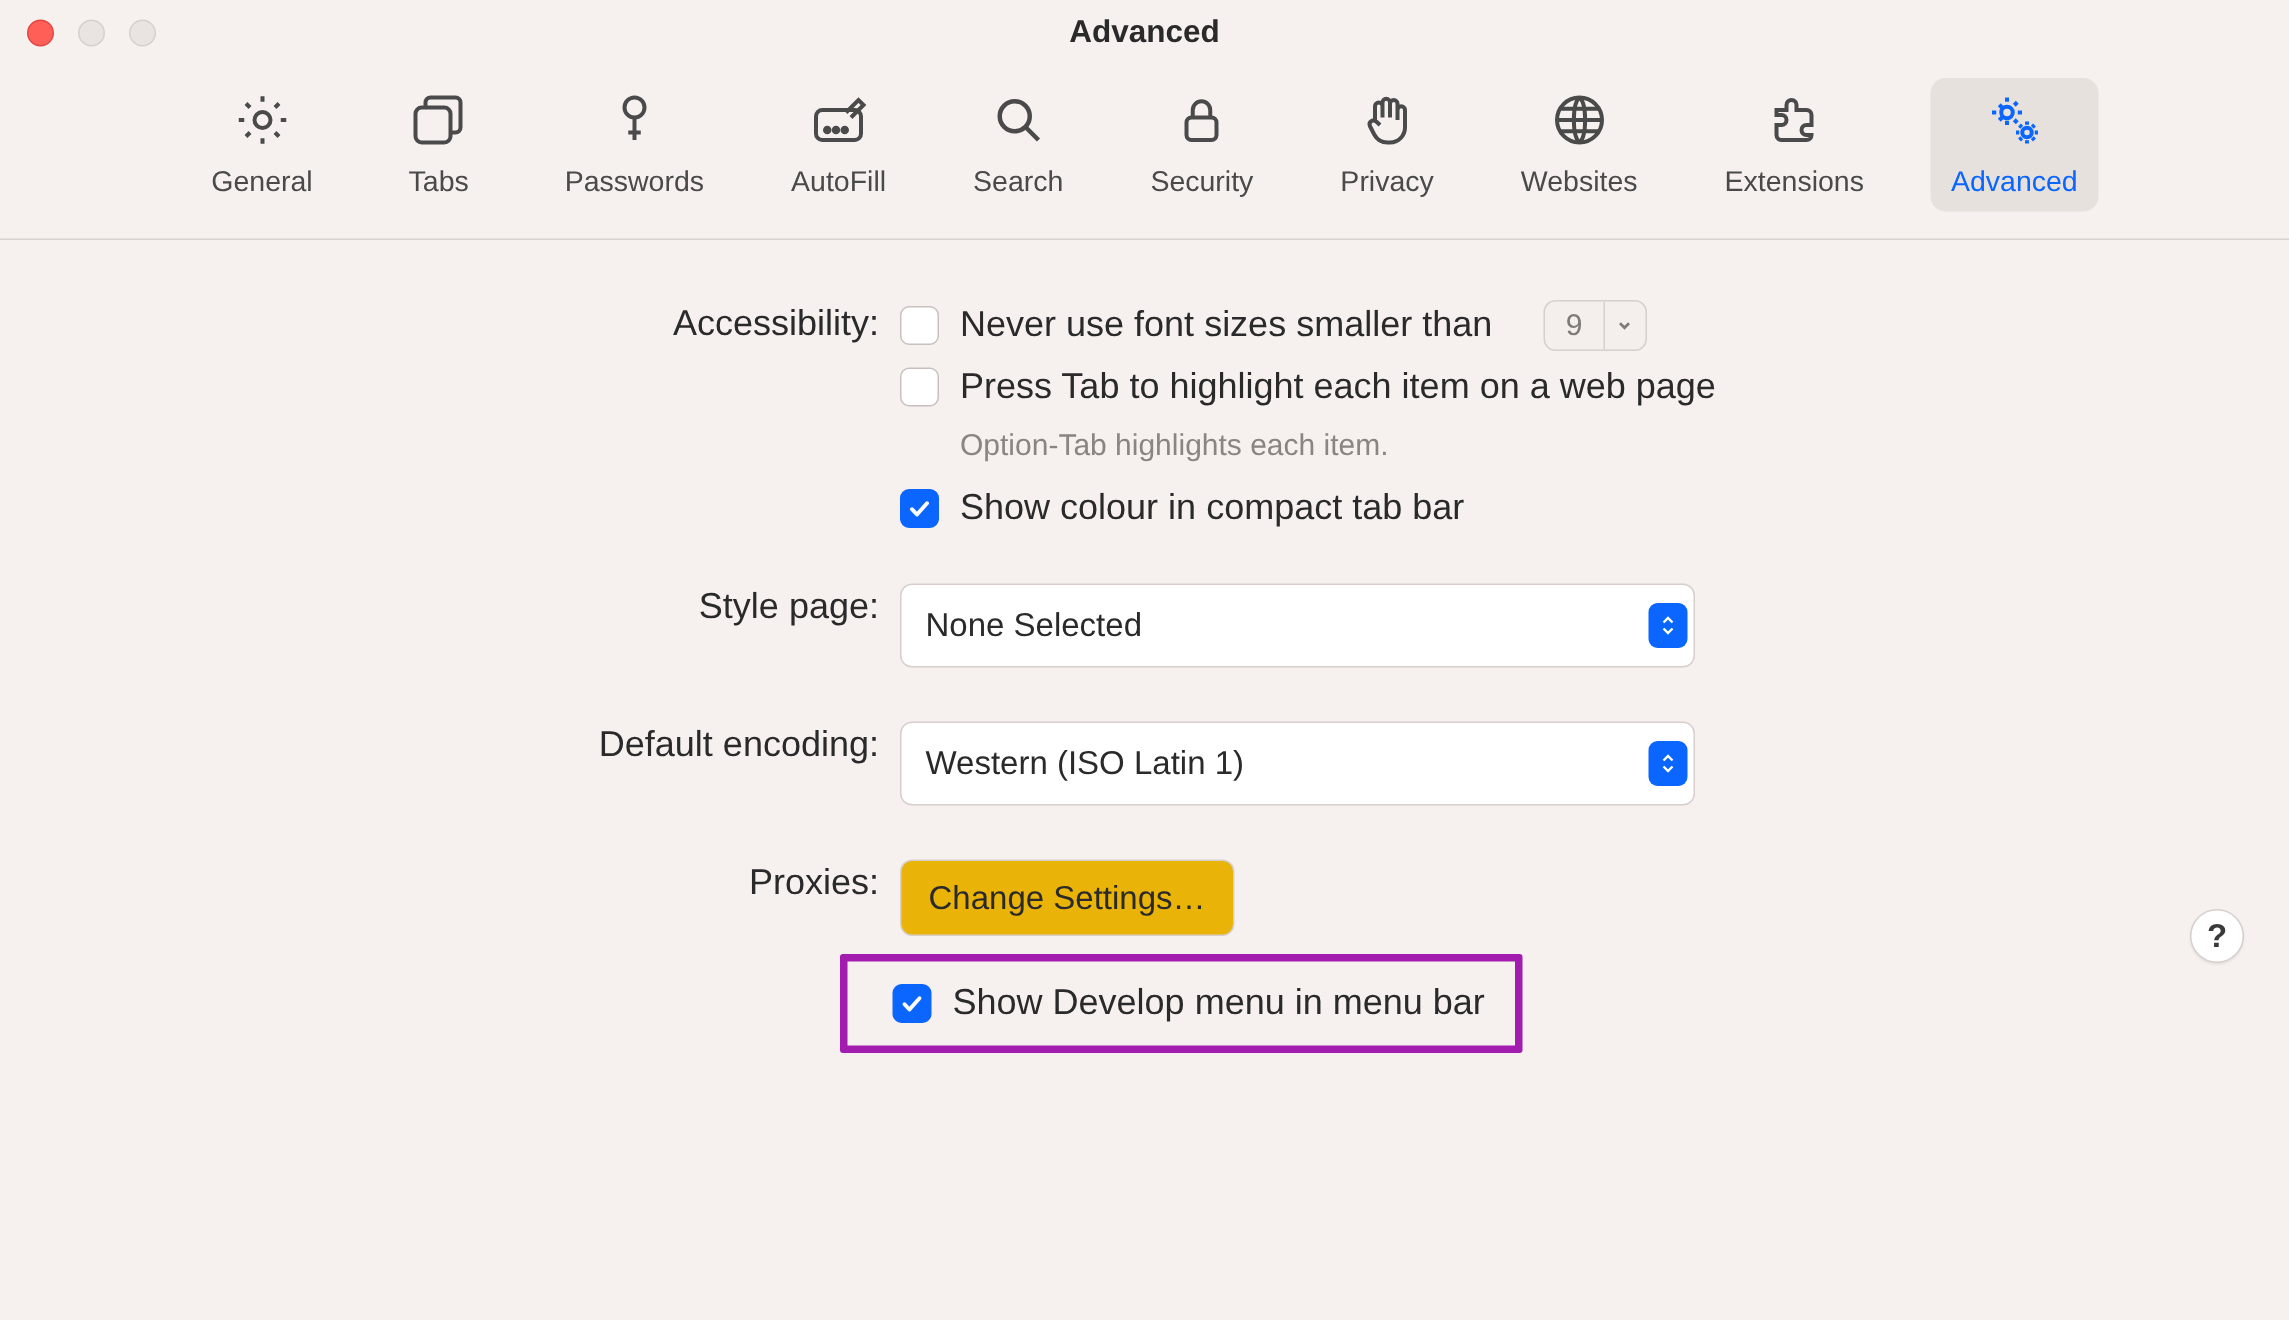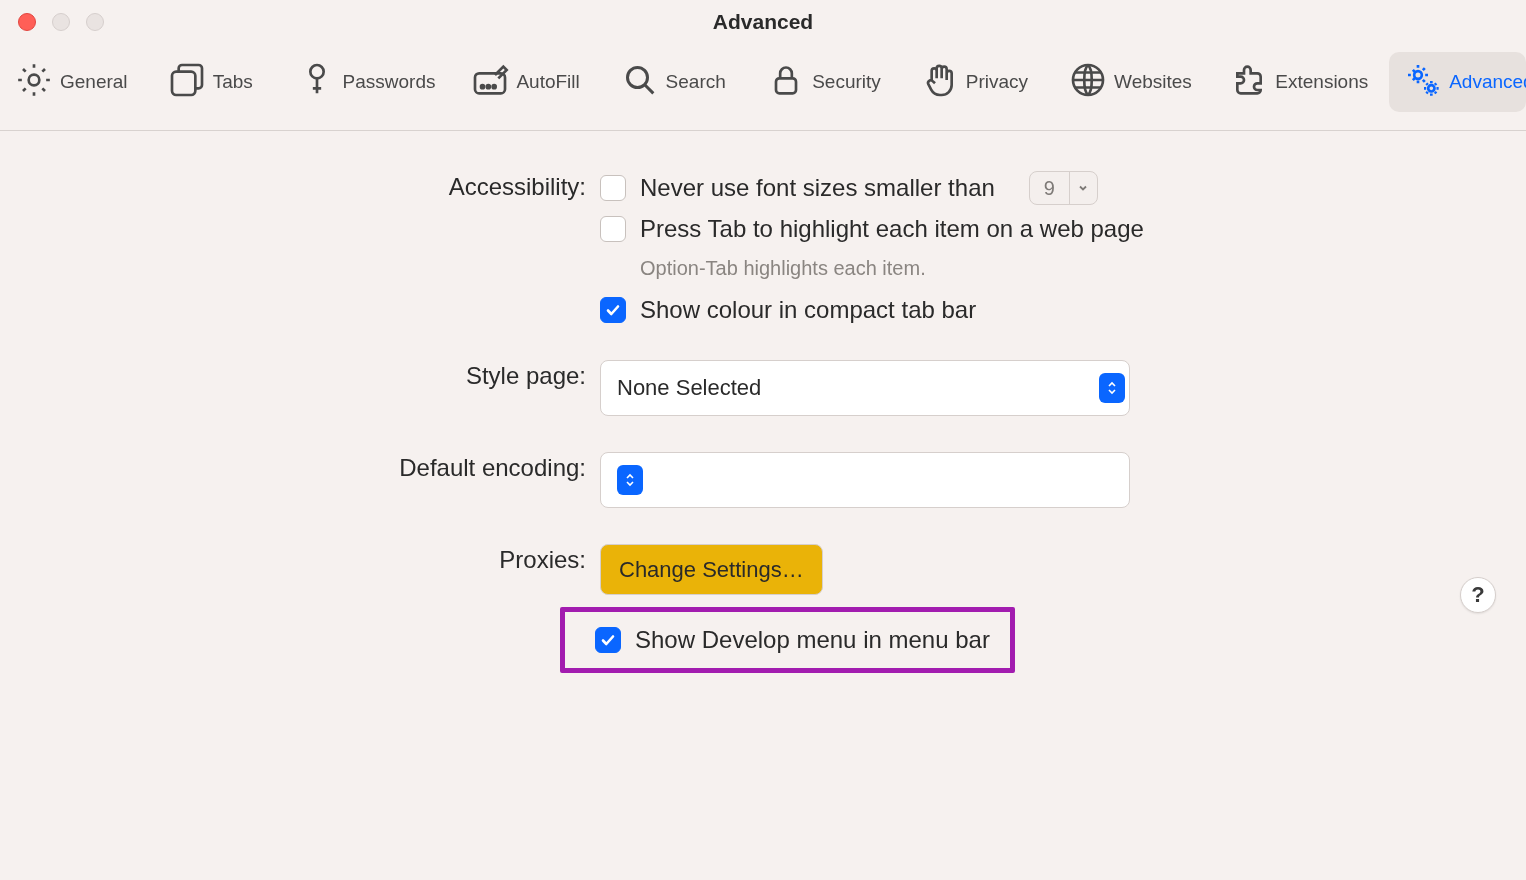--- a/index.html
+++ b/index.html
@@ -37,20 +37,21 @@
   }
   .toolbar {
     display: flex;
     justify-content: center;
     gap: 30px;
     padding: 8px 0 18px 0;
     border-bottom: 1px solid #d8d2cf;
   }
   .tab {
     display: flex;
+    flex-direction: column;
     align-items: center;
     gap: 6px;
     padding: 8px 14px;
     border-radius: 10px;
     cursor: pointer;
     color: #4a4a4a;
     min-width: 80px;
   }
   .tab.active { background: #e7e1de; color: #0a66ff; }
   .tab svg { width: 40px; height: 40px; }
@@ -336,20 +337,21 @@
             </svg>
         </span>
       </div>
     </div>
   </div>
 
   <div class="row">
     <div class="row-label">Default encoding:</div>
     <div class="row-body">
       <div class="select">
+        <span>Western (ISO Latin 1)</span>
         <span class="arrows">
           <svg width="10" height="7" viewBox="0 0 10 7">
               <path d="M2 5 5 2 8 5" stroke="#fff" stroke-width="1.6" fill="none"></path>
             </svg>
           <svg width="10" height="7" viewBox="0 0 10 7">
               <path d="M2 2 5 5 8 2" stroke="#fff" stroke-width="1.6" fill="none"></path>
             </svg>
         </span>
       </div>
     </div>

